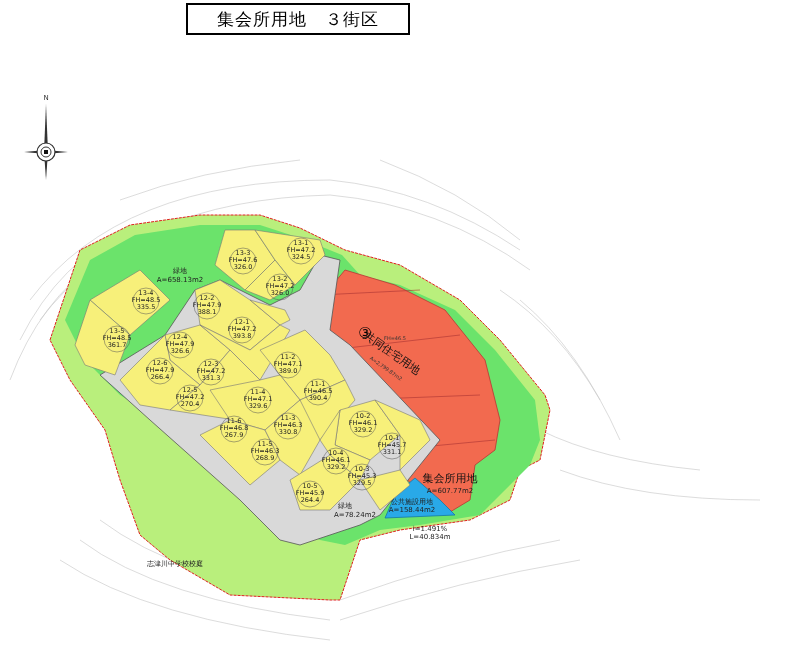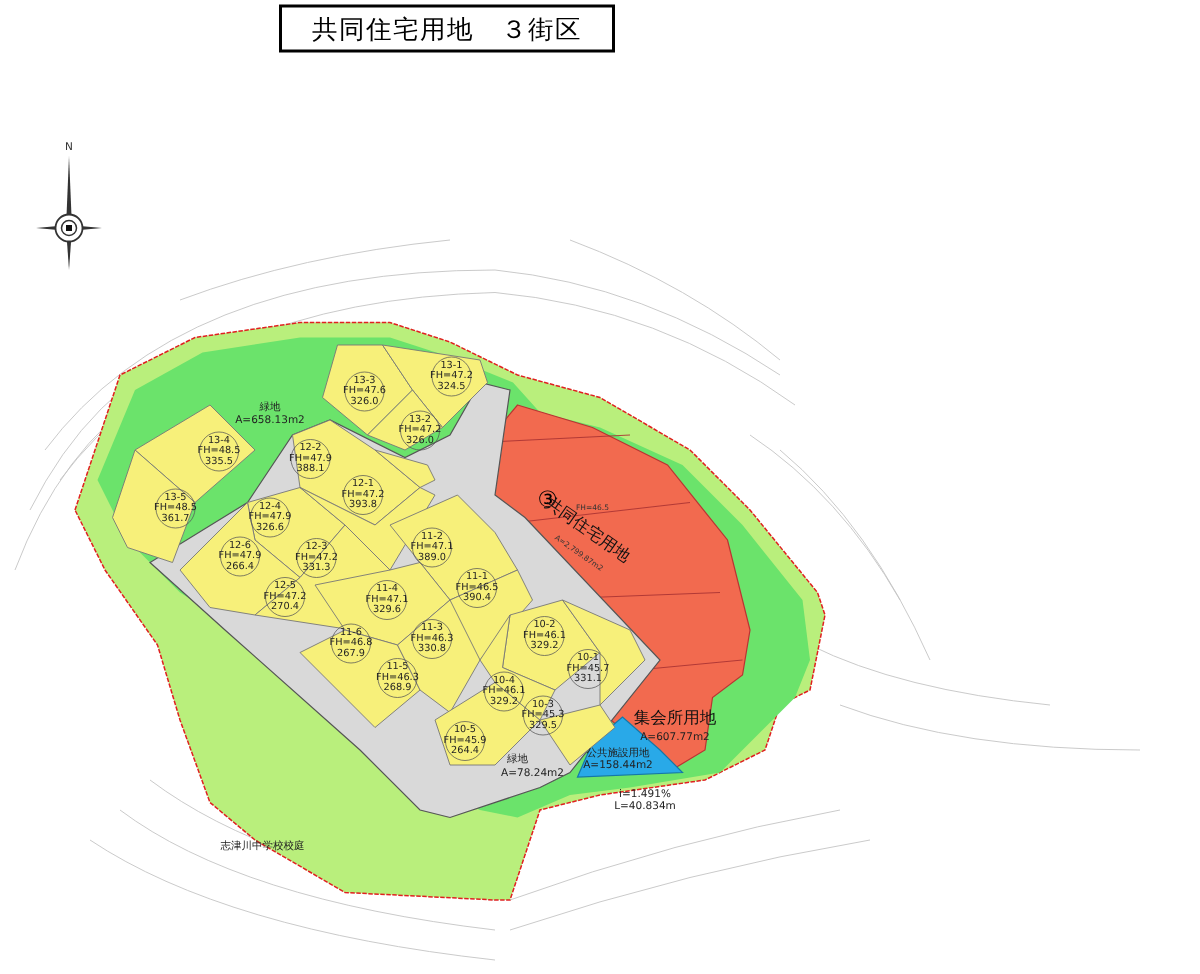--- a/index.html
+++ b/index.html
@@ -8,21 +8,21 @@
   .compass { position:absolute; left:22px; top:92px; width:48px; height:90px; }
   svg.map { position:absolute; left:0; top:0; }
   .lot-label { font-family:"DejaVu Sans", sans-serif; font-size:6.5px; fill:#222; text-anchor:middle; }
   .area-label { font-family:"DejaVu Sans", sans-serif; font-size:7px; fill:#222; text-anchor:middle; }
   .big-label { font-family:"DejaVu Sans", sans-serif; font-size:11px; fill:#111; text-anchor:middle; }
   .small-label { font-family:"DejaVu Sans", sans-serif; font-size:5px; fill:#333; text-anchor:middle; }
 </style>
 </head>
 <body>
 
-<div class="title-box">共同住宅用地　３街区</div>
+<div class="title-box">集会所用地　３街区</div>
 
 <svg class="compass" viewBox="0 0 48 90">
   <text x="24" y="8" font-size="7" text-anchor="middle" font-family="DejaVu Sans, sans-serif" fill="#333">N</text>
   <polygon points="24,12 26,60 24,88 22,60" fill="#333"></polygon>
   <polygon points="2,60 24,58 46,60 24,62" fill="#333"></polygon>
   <circle cx="24" cy="60" r="9" fill="#fff" stroke="#333" stroke-width="1.2"></circle>
   <circle cx="24" cy="60" r="5" fill="none" stroke="#333" stroke-width="1"></circle>
   <rect x="22" y="58" width="4" height="4" fill="#111"></rect>
 </svg>
 

